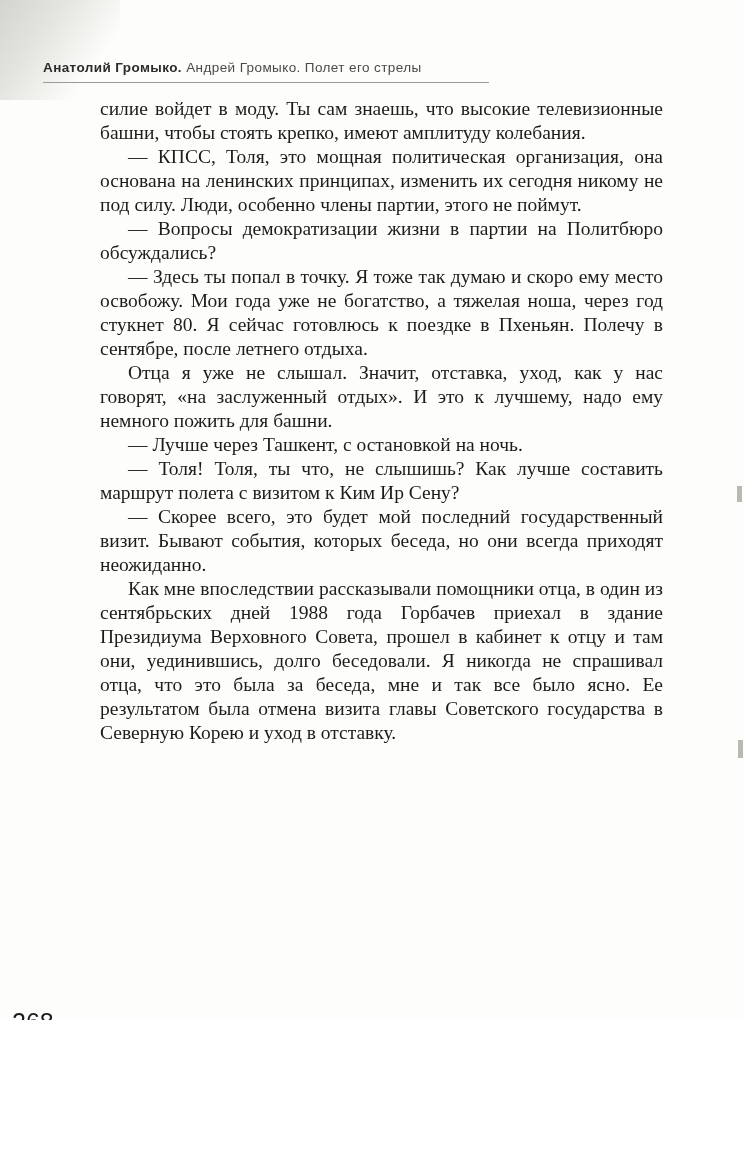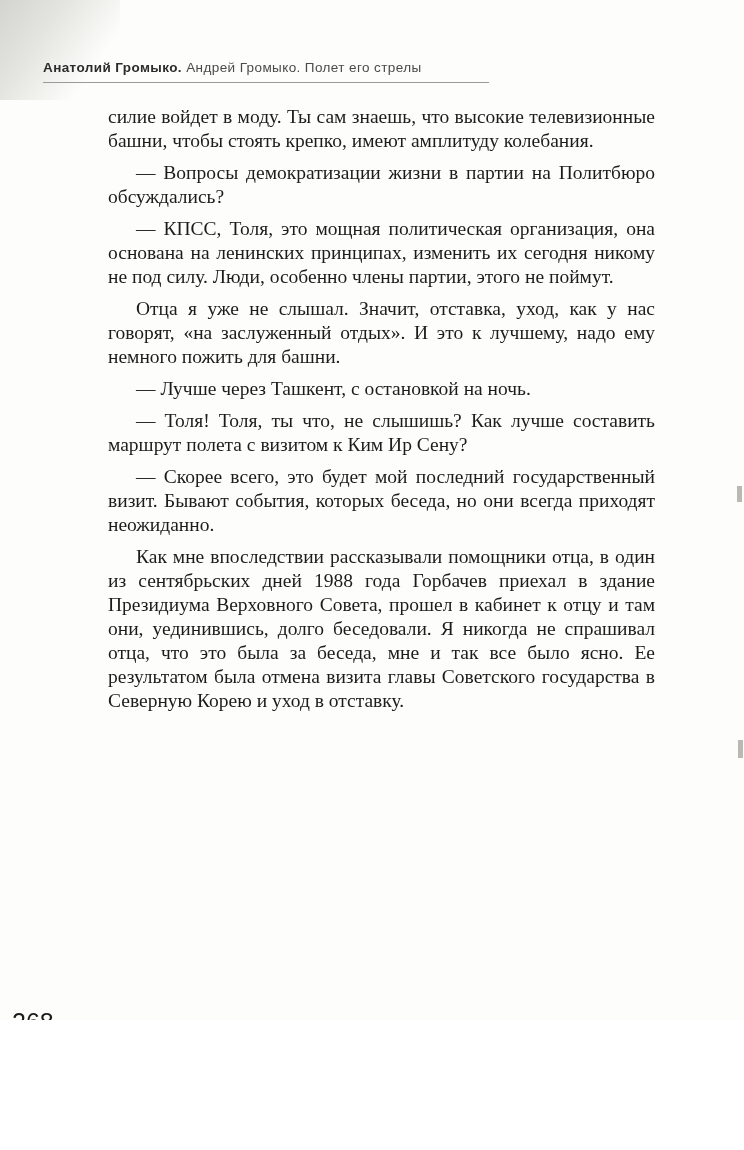--- a/index.html
+++ b/index.html
@@ -64,21 +64,21 @@
     left: 100px;
     top: 97px;
     width: 563px;
     z-index: 1;
     font-size: 19.5px;
     line-height: 24px;
     text-align: justify;
     hyphens: auto;
   }
   .text-block p {
-    margin: 8px;
+    margin: 0;
     text-indent: 28px;
   }
   .text-block p.no-indent {
     text-indent: 0;
   }
 
   .page-number {
     position: absolute;
     left: 12px;
     top: 1008px;
@@ -107,22 +107,23 @@
   <div class="scan-mark m1"></div>
   <div class="scan-mark m2"></div>
 
   <header class="running-head">
     <span class="author">Анатолий Громыко.</span><span class="title"> Андрей Громыко. Полет его стрелы</span>
   </header>
   <div class="head-rule"></div>
 
   <main class="text-block">
     <p class="no-indent">силие войдет в моду. Ты сам знаешь, что высокие телевизионные башни, чтобы стоять крепко, имеют амплитуду колебания.</p>
+    <p>— КПСС, Толя, это мощная политическая организация, она основана на ленинских принципах, изменить их сегодня никому не под силу. Люди, особенно члены партии, этого не поймут.</p>
     <p>— Вопросы демократизации жизни в партии на Политбюро обсуждались?</p>
-    <p>— КПСС, Толя, это мощная политическая организация, она основана на ленинских принципах, изменить их сегодня никому не под силу. Люди, особенно члены партии, этого не поймут.</p>
+    <p>— Здесь ты попал в точку. Я тоже так думаю и скоро ему место освобожу. Мои года уже не богатство, а тяжелая ноша, через год стукнет 80. Я сейчас готовлюсь к поездке в Пхеньян. Полечу в сентябре, после летнего отдыха.</p>
     <p>Отца я уже не слышал. Значит, отставка, уход, как у нас говорят, «на заслуженный отдых». И это к лучшему, надо ему немного пожить для башни.</p>
     <p>— Лучше через Ташкент, с остановкой на ночь.</p>
     <p>— Толя! Толя, ты что, не слышишь? Как лучше составить маршрут полета с визитом к Ким Ир Сену?</p>
     <p>— Скорее всего, это будет мой последний государственный визит. Бывают события, которых беседа, но они всегда приходят неожиданно.</p>
     <p>Как мне впоследствии рассказывали помощники отца, в один из сентябрьских дней 1988 года Горбачев приехал в здание Президиума Верховного Совета, прошел в кабинет к отцу и там они, уединившись, долго беседовали. Я никогда не спрашивал отца, что это была за беседа, мне и так все было ясно. Ее результатом была отмена визита главы Советского государства в Северную Корею и уход в отставку.</p>
   </main>
 
   <div class="page-number">268</div>
   <div class="page-number-rule"></div>
 

